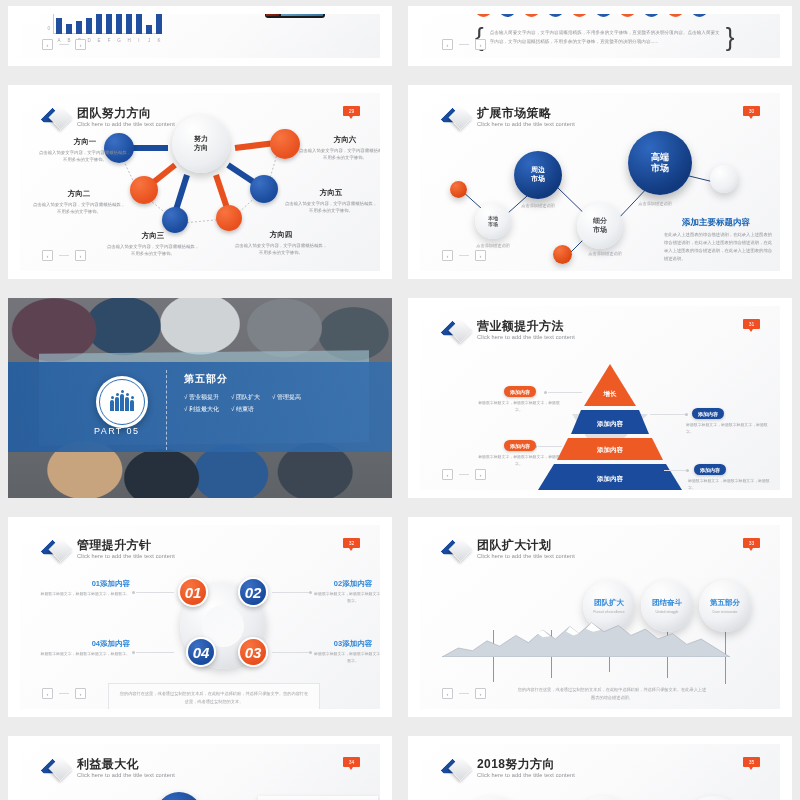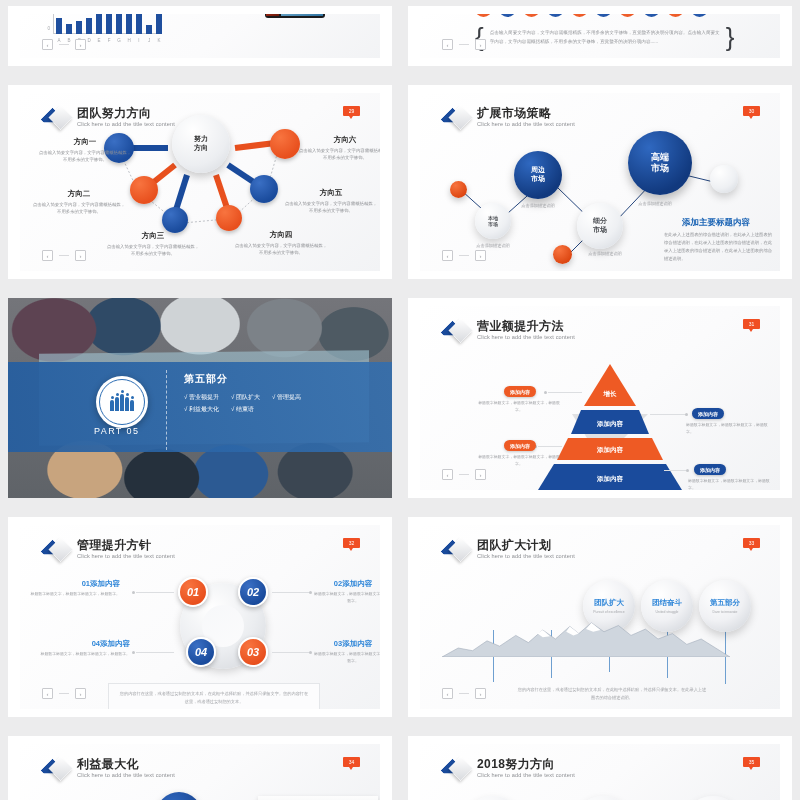--- a/index.html
+++ b/index.html
@@ -129,21 +129,21 @@
   .p-bl{background:#1a4b9c;box-shadow:0 1px 3px rgba(0,0,0,.22);}
   .pdesc{position:absolute;font-size:3.9px;color:#9a9ca0;line-height:1.7;width:86px;}
   .leadln{position:absolute;height:1px;background:#dcdee1;}
   .leaddot{position:absolute;width:3px;height:3px;border-radius:50%;background:#c6c8cc;}
 
   
   .quad-bg{position:absolute;border-radius:50%;
     background:radial-gradient(circle at 38% 30%,#ffffff,#ebedf0 55%,#d2d5da 100%);
     box-shadow:0 3px 8px rgba(0,0,0,.16);}
   .qnum{position:absolute;width:30px;height:30px;border-radius:50%;display:flex;
-    align-items:center;justify-content:center;color:#fff;font-size:11px;font-style:italic;font-weight:bold;
+    align-items:center;justify-content:center;color:#fff;font-size:15px;font-style:italic;font-weight:bold;
     border:2.5px solid #fff;box-shadow:0 2px 5px rgba(0,0,0,.25);}
   .q-or{background:radial-gradient(circle at 34% 27%,#f8743f,#e8501e 72%);}
   .q-bl{background:radial-gradient(circle at 34% 27%,#3a6fc4,#1a4b9c 72%);}
   .qlab{position:absolute;width:92px;}
   .qlab .h{font-size:7.5px;font-weight:bold;color:#2f86d8;margin-bottom:2px;}
   .qlab .p{font-size:3.9px;color:#9a9ca0;line-height:1.7;}
   .notebox{position:absolute;border:1px solid #e4e6e9;background:#fcfcfd;
     font-size:4.2px;color:#9a9ca0;line-height:1.9;text-align:center;padding:6px 10px;}
 
   
@@ -514,21 +514,21 @@
         <div class="quad-bg" style="left:160px;top:58px;width:86px;height:86px;"></div>
         <div style="position:absolute;left:182px;top:80px;width:42px;height:42px;border-radius:50%;background:linear-gradient(150deg,#f7f8fa,#fbfbfc);"></div>
 
         <div class="qnum q-or" style="left:158px;top:52px;">01</div>
         <div class="qnum q-bl" style="left:218px;top:52px;">02</div>
         <div class="qnum q-or" style="left:218px;top:112px;">03</div>
         <div class="qnum q-bl" style="left:166px;top:112px;">04</div>
 
         <div class="leadln" style="left:116px;top:67px;width:38px;"></div>
         <div class="leaddot" style="left:112px;top:66px;"></div>
-        <div class="qlab tr" style="left:8px;top:54px;">
+        <div class="qlab tr" style="left:18px;top:54px;">
           <div class="h">01添加内容</div>
           <div class="p">标题数字标题文字，标题数字标题文字，标题数字。</div>
         </div>
 
         <div class="leadln" style="left:252px;top:67px;width:38px;"></div>
         <div class="leaddot" style="left:289px;top:66px;"></div>
         <div class="qlab ta" style="left:294px;top:54px;width:78px;">
           <div class="h">02添加内容</div>
           <div class="p">标题数字标题文字，标题数字标题文字，标题数字。</div>
         </div>

